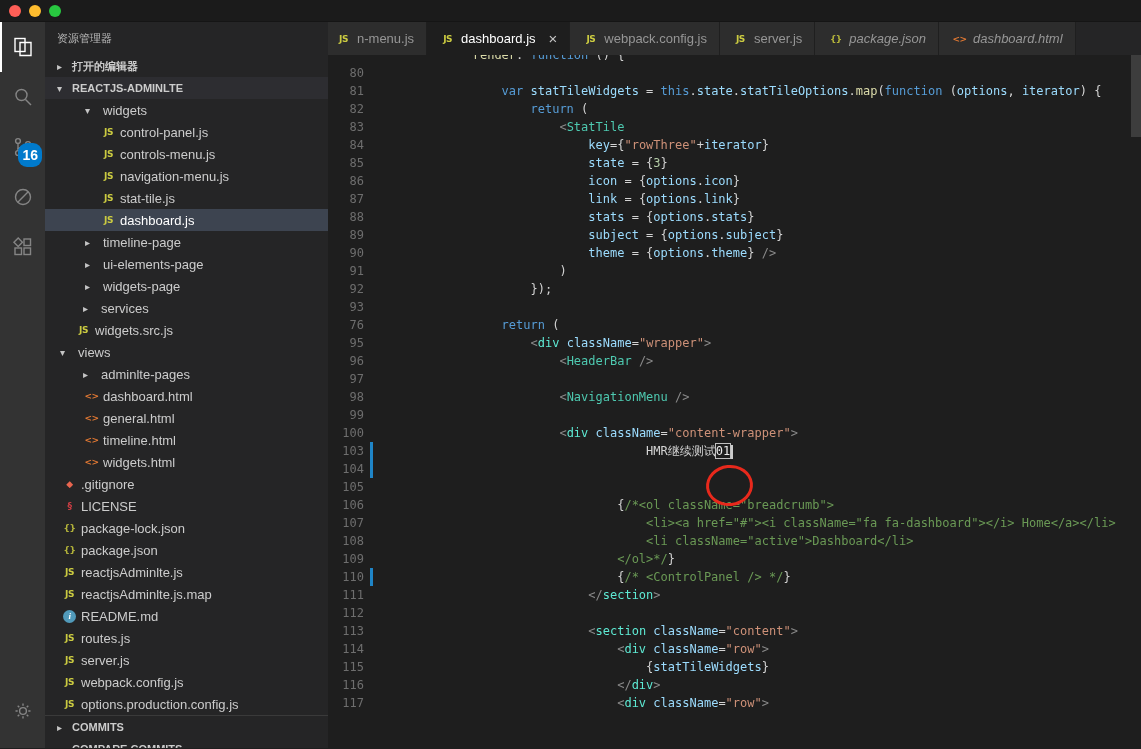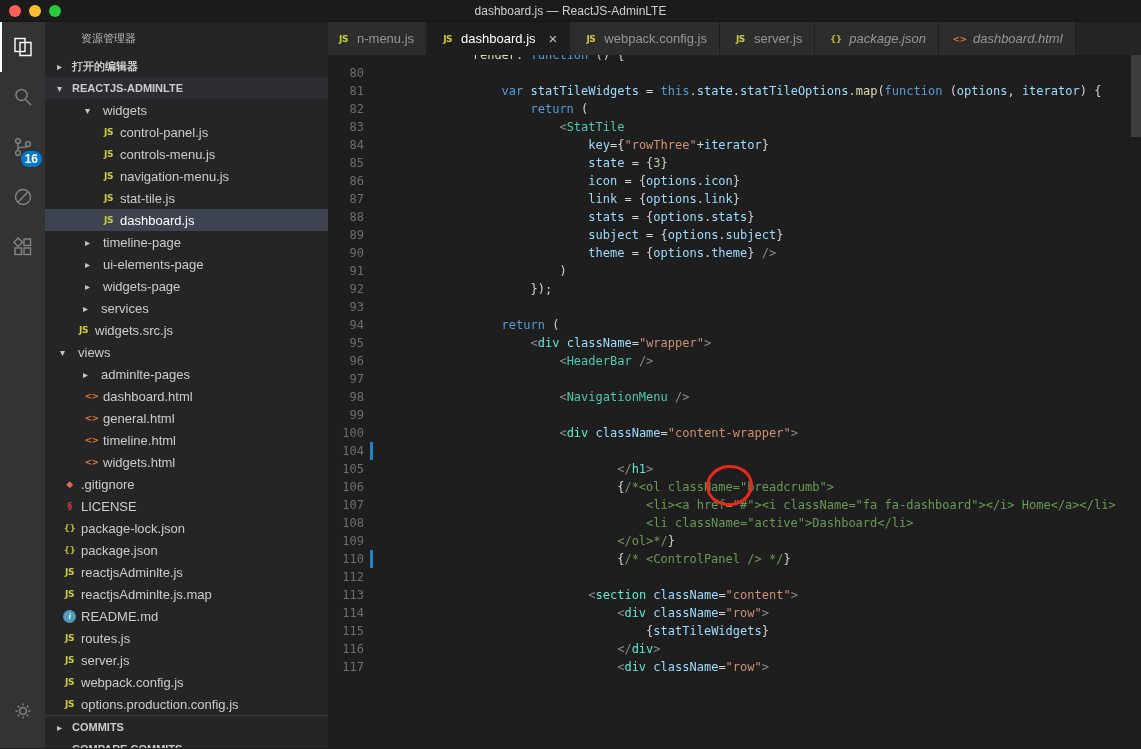--- a/index.html
+++ b/index.html
@@ -22,26 +22,26 @@
   .tb-title { position:absolute; left:0; right:0; text-align:center; font-size:12px; color:#cfcfcf; }
 
   
   .main { display:flex; height:726px; }
 
   
   .activitybar { width:45px; background:#333333; display:flex; flex-direction:column; align-items:stretch; flex:none; }
   .act { height:50px; display:flex; align-items:center; justify-content:center; position:relative; color:#858585; cursor:pointer; }
   .act.active { color:#ffffff; box-shadow:inset 2px 0 0 #ffffff; }
   .act svg { stroke:currentColor; fill:none; stroke-width:1.4; }
-  .badge { position:absolute; right:3px; bottom:5px; background:#007acc; color:#fff; border-radius:9px; min-width:16px; height:16px; font-size:12px; display:flex; align-items:center; justify-content:center; padding:0 4px; font-weight:bold; }
+  .badge { position:absolute; right:3px; bottom:5px; background:#007acc; color:#fff; border-radius:9px; min-width:16px; height:24px; font-size:14px; display:flex; align-items:center; justify-content:center; padding:0 4px; font-weight:bold; }
   .act-gear { margin-top:auto; margin-bottom:12px; }
 
   
   .sidebar { width:283px; background:#252526; flex:none; display:flex; flex-direction:column; overflow:hidden; font-size:13px; }
-  .sb-title { height:33px; line-height:33px; padding-left:36px; font-size:11px; color:#b8b8b8; flex:none; }
+  .sb-title { height:33px; line-height:33px; padding-left:12px; font-size:11px; color:#b8b8b8; flex:none; }
   .sb-section { height:22px; display:flex; align-items:center; font-size:11px; font-weight:bold; color:#cccccc; padding-left:12px; flex:none; cursor:pointer; white-space:nowrap; }
   .sb-section.project { background:#2d2d31; }
   .arr { width:15px; flex:none; font-size:10px; color:#c5c5c5; font-family:"DejaVu Sans", sans-serif; }
   .tree { flex:none; overflow:hidden; }
   .tree-row { height:22px; display:flex; align-items:center; white-space:nowrap; cursor:pointer; }
   .tree-row.selected { background:#3d4450; color:#ffffff; }
   .tree-label { margin-left:3px; }
   .ficon { width:17px; flex:none; font-size:9px; font-weight:bold; text-align:center; font-family:"DejaVu Sans", sans-serif; letter-spacing:-0.5px; }
   .info-icon { width:13px; height:13px; line-height:13px; border-radius:50%; background:#519aba; color:#fff; font-style:italic; font-size:9px; margin:0 2px; font-family:"Liberation Serif", serif; }
   .bottom-secs { margin-top:auto; border-top:1px solid #3a3a3a; }
@@ -84,21 +84,20 @@
 </style>
 </head>
 <body>
 
 <div class="titlebar">
   <div class="lights">
     <span class="light red"></span>
     <span class="light yellow"></span>
     <span class="light green"></span>
   </div>
-  <div class="tb-title">dashboard.js — ReactJS-AdminLTE</div>
 </div>
 
 <div class="main">
 
   <div class="activitybar">
     <div class="act active">
       <svg width="24" height="24" viewBox="0 0 24 24">
           <rect x="4" y="3.5" width="10" height="13"></rect>
           <path d="M9 7.5h11v13H9z"></path>
         </svg>
@@ -376,21 +375,21 @@
             <span class="ln">92</span>
             <span class="mk"></span>
             <span class="ct">                    <span class="tok-p">});</span></span>
           </div>
           <div class="cl">
             <span class="ln">93</span>
             <span class="mk"></span>
             <span class="ct"></span>
           </div>
           <div class="cl">
-            <span class="ln">94</span>
+            <span class="ln">76</span>
             <span class="mk"></span>
             <span class="ct">                <span class="tok-k">return</span><span class="tok-p"> (</span></span>
           </div>
           <div class="cl">
             <span class="ln">95</span>
             <span class="mk"></span>
             <span class="ct">                    <span class="tok-g">&lt;</span><span class="tok-t">div</span><span class="tok-p"> </span><span class="tok-v">className</span><span class="tok-p">=</span><span class="tok-s">"wrapper"</span><span class="tok-g">&gt;</span></span>
           </div>
           <div class="cl">
             <span class="ln">96</span>
@@ -409,29 +408,33 @@
           </div>
           <div class="cl">
             <span class="ln">99</span>
             <span class="mk"></span>
             <span class="ct"></span>
           </div>
           <div class="cl">
             <span class="ln">100</span>
             <span class="mk"></span>
             <span class="ct">                        <span class="tok-g">&lt;</span><span class="tok-t">div</span><span class="tok-p"> </span><span class="tok-v">className</span><span class="tok-p">=</span><span class="tok-s">"content-wrapper"</span><span class="tok-g">&gt;</span></span>
+          </div>
+          <div class="cl">
+            <span class="ln">103</span>
+            <span class="mk on"></span>
+            <span class="ct">                                    <span class="tok-p">HMR继续测试</span><span class="tok-box">01</span><span class="cursor"></span></span>
           </div>
           <div class="cl">
             <span class="ln">104</span>
             <span class="mk on"></span>
           </div>
           <div class="cl">
             <span class="ln">105</span>
             <span class="mk"></span>
-            <span class="ct">                                <span class="tok-g">&lt;/</span><span class="tok-t">h1</span><span class="tok-g">&gt;</span></span>
           </div>
           <div class="cl">
             <span class="ln">106</span>
             <span class="mk"></span>
             <span class="ct">                                <span class="tok-p">{</span><span class="tok-m">/*&lt;ol className="breadcrumb"&gt;</span></span>
           </div>
           <div class="cl">
             <span class="ln">107</span>
             <span class="mk"></span>
             <span class="ct">                                    <span class="tok-m">&lt;li&gt;&lt;a href="#"&gt;&lt;i className="fa fa-dashboard"&gt;&lt;/i&gt; Home&lt;/a&gt;&lt;/li&gt;</span></span>
@@ -445,20 +448,25 @@
             <span class="ln">109</span>
             <span class="mk"></span>
             <span class="ct">                                <span class="tok-m">&lt;/ol&gt;*/</span><span class="tok-p">}</span></span>
           </div>
           <div class="cl">
             <span class="ln">110</span>
             <span class="mk on"></span>
             <span class="ct">                                <span class="tok-p">{</span><span class="tok-m">/* &lt;ControlPanel /&gt; */</span><span class="tok-p">}</span></span>
           </div>
           <div class="cl">
+            <span class="ln">111</span>
+            <span class="mk"></span>
+            <span class="ct">                            <span class="tok-g">&lt;/</span><span class="tok-t">section</span><span class="tok-g">&gt;</span></span>
+          </div>
+          <div class="cl">
             <span class="ln">112</span>
             <span class="mk"></span>
             <span class="ct"></span>
           </div>
           <div class="cl">
             <span class="ln">113</span>
             <span class="mk"></span>
             <span class="ct">                            <span class="tok-g">&lt;</span><span class="tok-t">section</span><span class="tok-p"> </span><span class="tok-v">className</span><span class="tok-p">=</span><span class="tok-s">"content"</span><span class="tok-g">&gt;</span></span>
           </div>
           <div class="cl">

